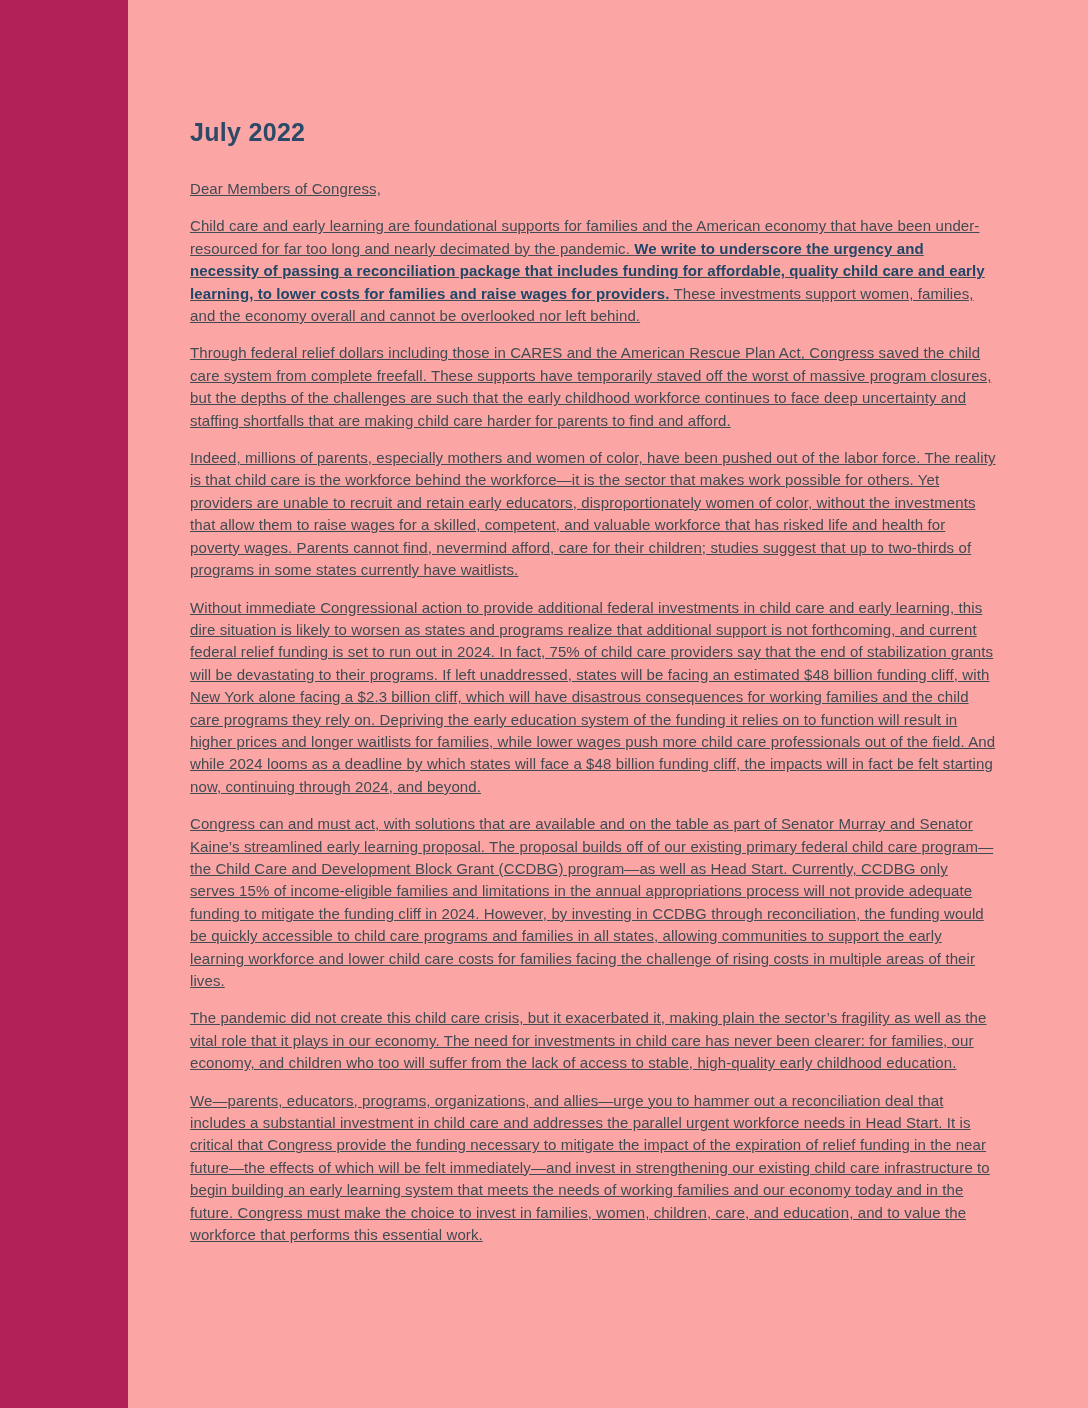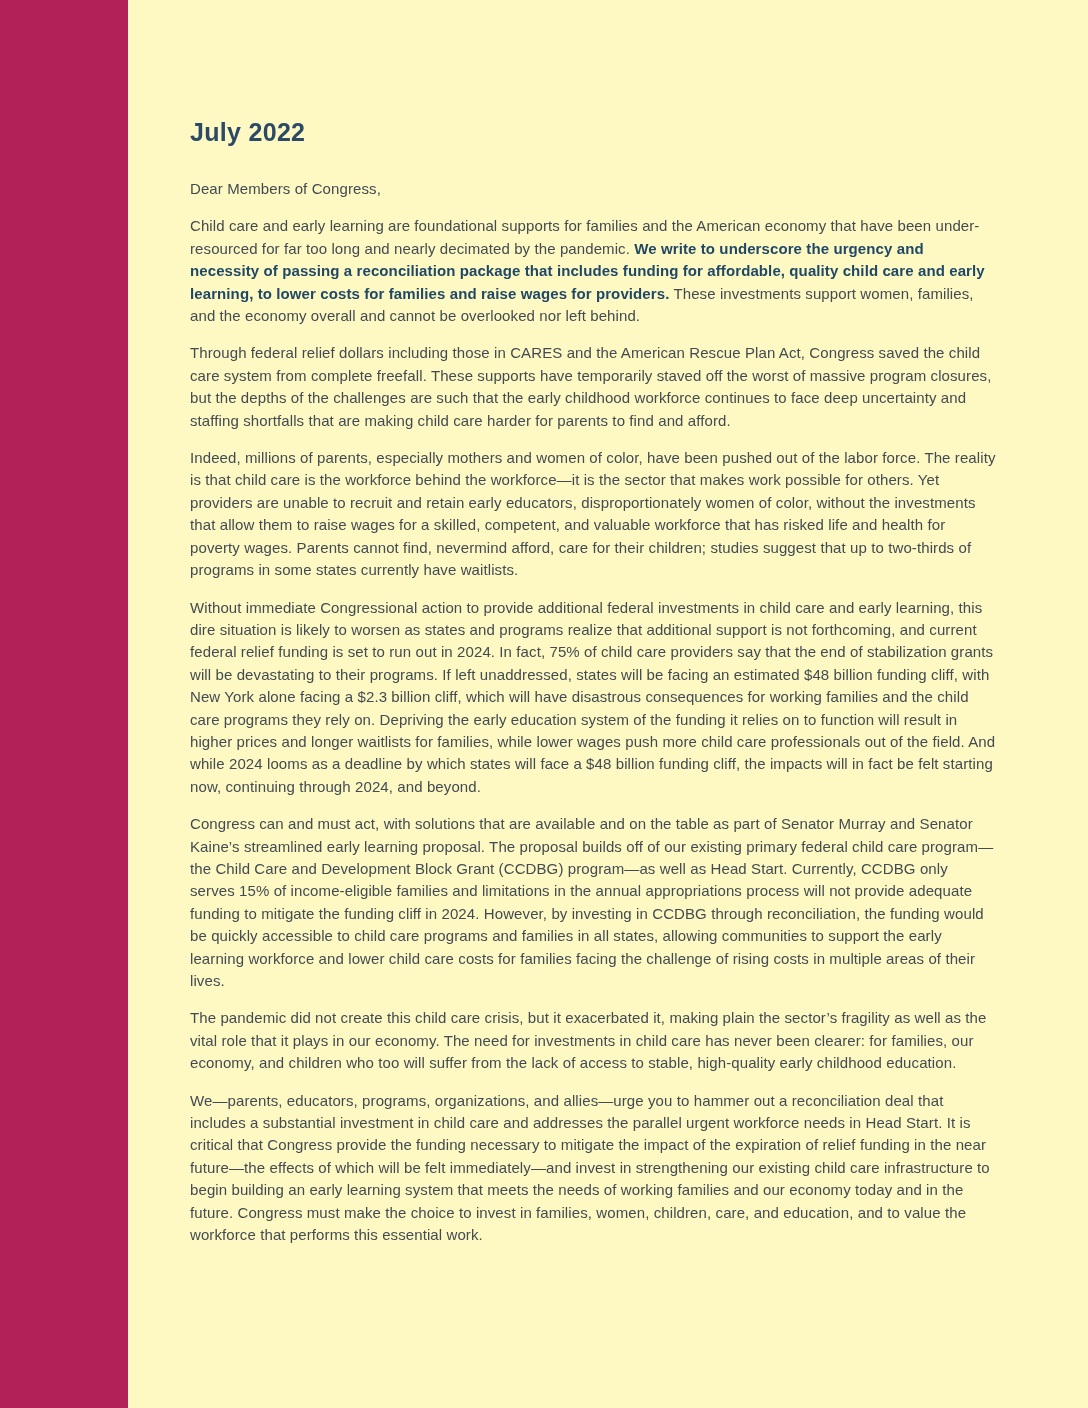--- a/index.html
+++ b/index.html
@@ -4,21 +4,21 @@
 <style>
   html, body {
     margin: 0;
     padding: 0;
     background: #ffffff;
   }
   .page {
     position: relative;
     width: 1088px;
     height: 1408px;
-    background: #fef9c3;
+    background: #fca5a5;
     overflow: hidden;
     font-family: "Liberation Sans", sans-serif;
   }
   .accent-band {
     position: absolute;
     left: 0;
     top: 0;
     width: 128px;
     height: 100%;
     background: #B22158;
@@ -36,20 +36,21 @@
   h1.date-heading {
     margin: 0 0 32px 0;
     font-size: 25px;
     line-height: 28px;
     font-weight: bold;
     color: #2C4A68;
     letter-spacing: 0.3px;
   }
   .content p {
     margin: 0 0 15px 0;
+    text-decoration: underline;
   }
   .emphasis {
     font-weight: bold;
     color: #1F4767;
   }
   .closing {
     margin-top: 6px;
   }
 </style>
 </head>

